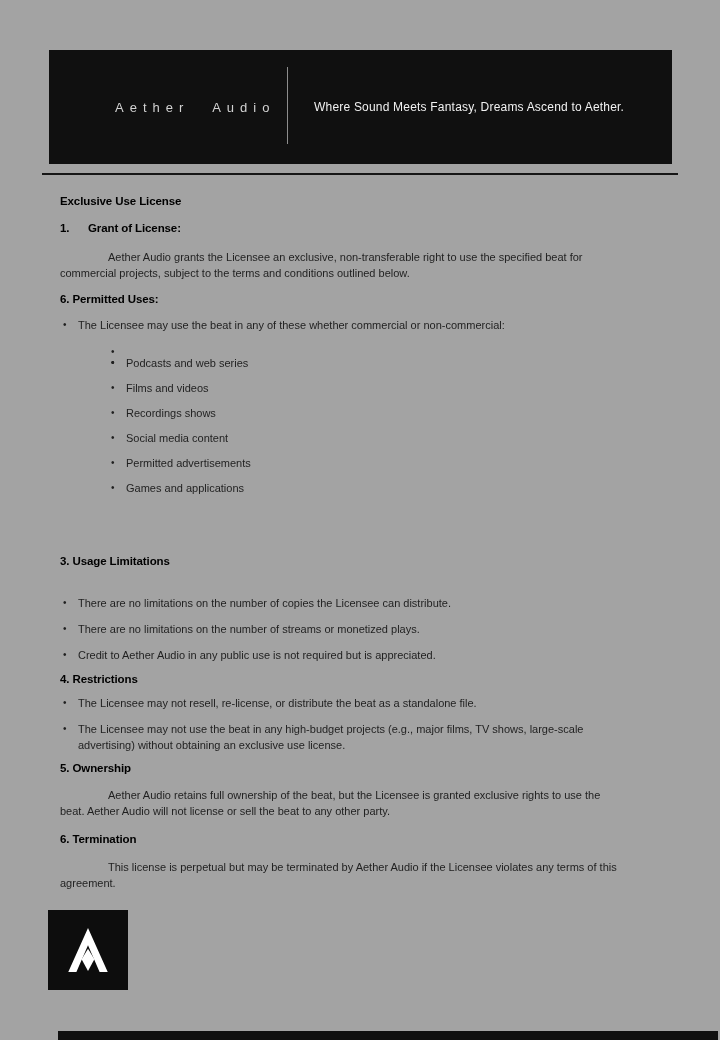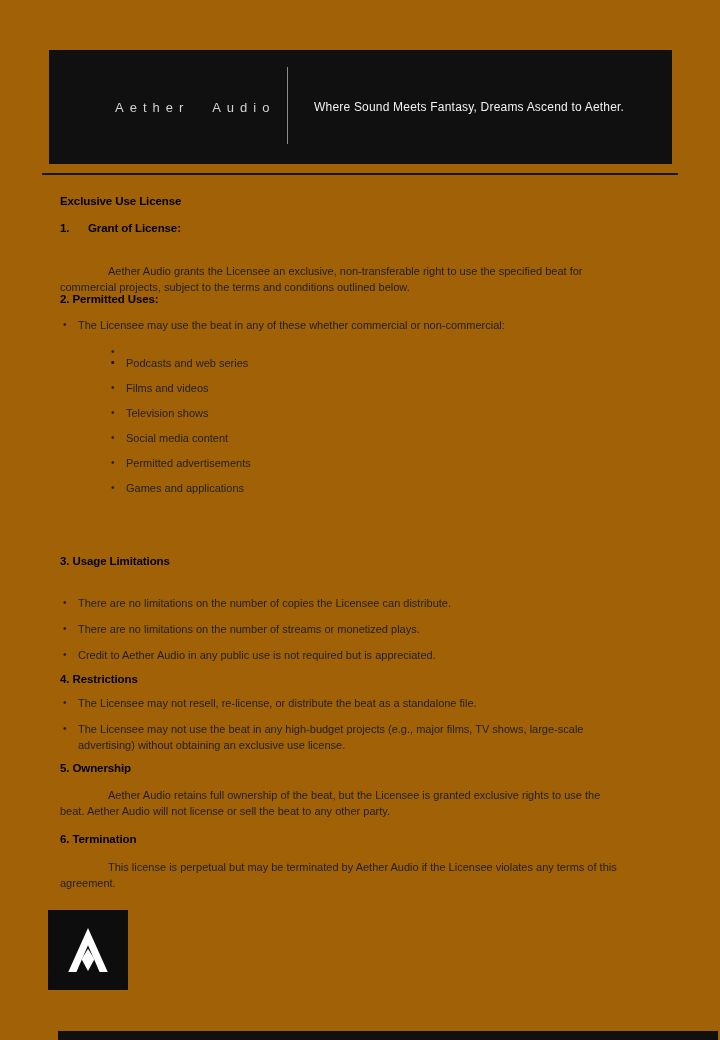--- a/index.html
+++ b/index.html
@@ -1,21 +1,21 @@
 <!DOCTYPE html>
 <html><head>
 <meta charset="utf-8">
 <style>
   * { margin: 0; padding: 0; box-sizing: border-box; }
   html, body { background: #ffffff; }
   .page {
     position: relative;
     width: 720px;
     height: 1040px;
-    background: #a16207;
+    background: #a3a3a3;
     overflow: hidden;
     font-family: "Liberation Sans", sans-serif;
     color: #1f1f1f;
   }
 
   
   .banner {
     position: absolute;
     left: 49px; top: 50px;
     width: 623px; height: 114px;
@@ -111,24 +111,24 @@
     <span class="tagline">Where Sound Meets Fantasy, Dreams Ascend to Aether.</span>
   </div>
 
   <div class="top-rule"></div>
 
   <div class="blk doc-title" style="top:194px">Exclusive Use License</div>
 
   <div class="blk h" style="top:221px">
     <span class="num">1.</span><span>Grant of License:</span>
   </div>
-  <div class="blk para" style="top:263px">Aether Audio grants the Licensee an exclusive, non-transferable right to use the specified beat for
+  <div class="blk para" style="top:249px">Aether Audio grants the Licensee an exclusive, non-transferable right to use the specified beat for
 commercial projects, subject to the terms and conditions outlined below.</div>
 
-  <div class="blk h" style="top:292px">2. Permitted Uses:</div>
+  <div class="blk h" style="top:292px">6. Permitted Uses:</div>
   <div class="blk li l1" style="top:318px">
     <span class="mk">•</span>
     <span class="txt">The Licensee may use the beat in any of these whether commercial or non-commercial:</span>
   </div>
   <div class="blk" style="top:345px">
     <div class="li l2 gap25">
         <span class="mk">•</span>
       </div>
     <div class="li l2 gap25">
         <span class="mk">•</span>
@@ -139,21 +139,21 @@
     <div class="li l2 gap25">
         <span class="mk">•</span>
         <span class="txt">Podcasts and web series</span>
       </div>
     <div class="li l2 gap25">
         <span class="mk">•</span>
         <span class="txt">Films and videos</span>
       </div>
     <div class="li l2 gap25">
         <span class="mk">•</span>
-        <span class="txt">Television shows</span>
+        <span class="txt">Recordings shows</span>
       </div>
     <div class="li l2 gap25">
         <span class="mk">•</span>
         <span class="txt">Social media content</span>
       </div>
     <div class="li l2 gap25">
         <span class="mk">•</span>
         <span class="txt">Permitted advertisements</span>
       </div>
     <div class="li l2">

